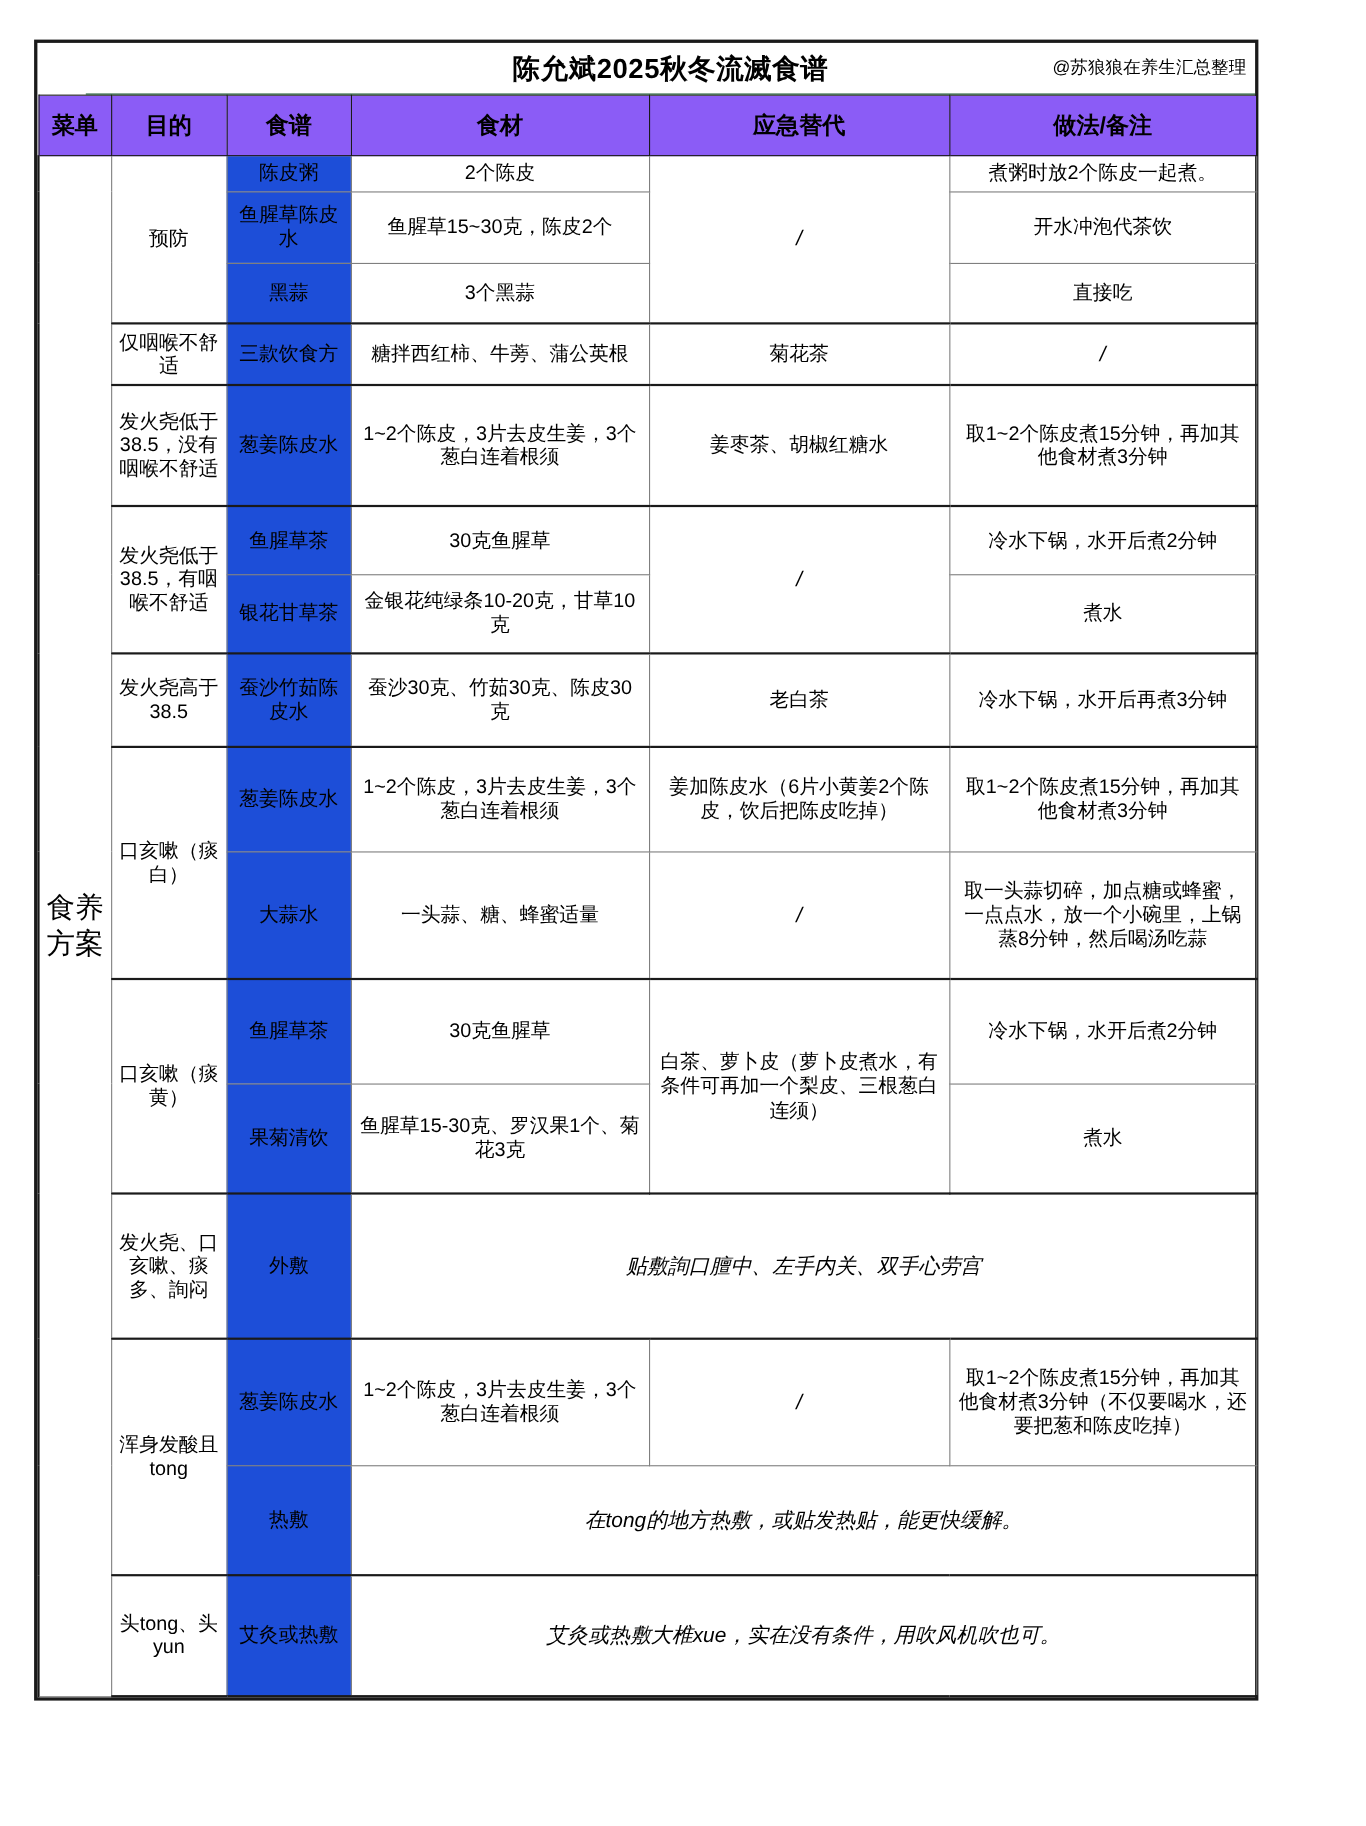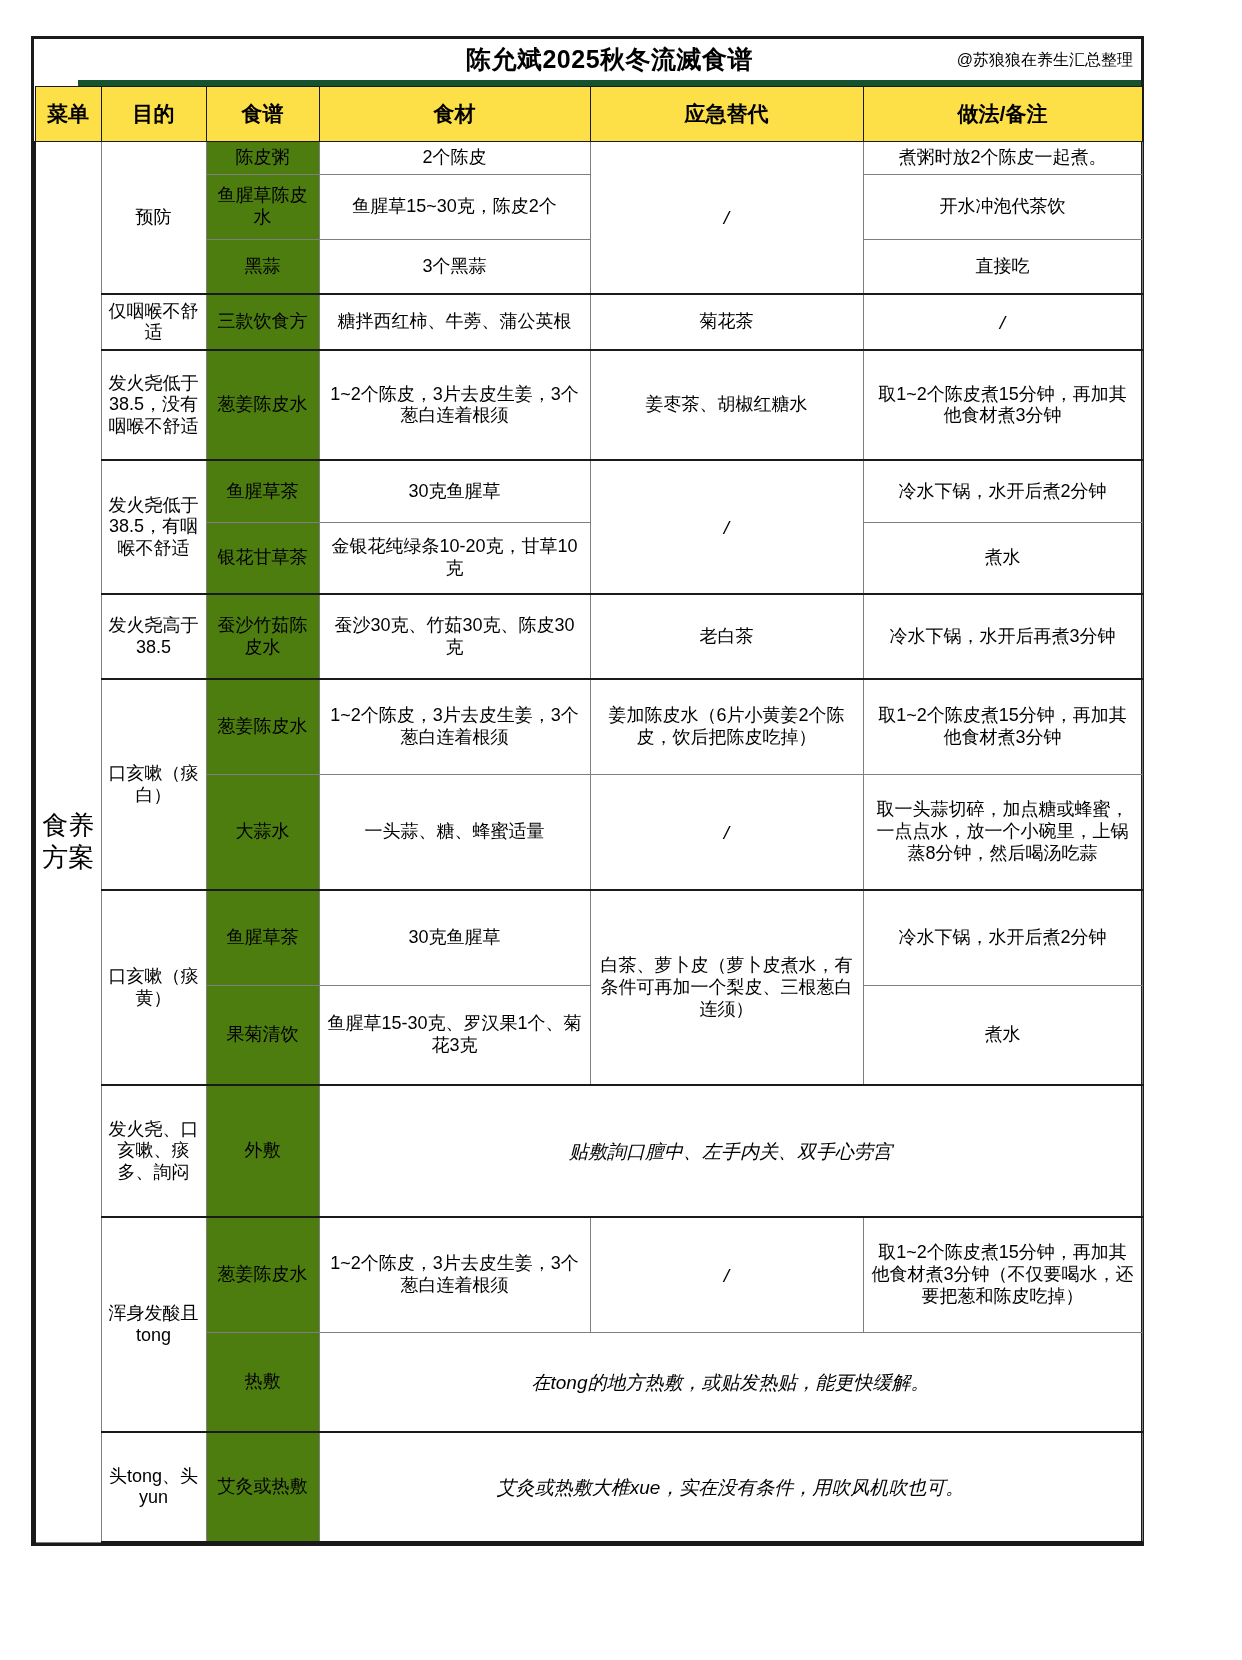--- a/index.html
+++ b/index.html
@@ -14,47 +14,47 @@
     position:absolute;
     left:31px; top:36px;
     width:1113px;
     border:3px solid #1a1a1a;
     background:#fff;
   }
   table { border-collapse:collapse; width:100%; table-layout:fixed; }
   td, th { border:1px solid #7f7f7f; padding:0; }
 
   
-  .titlebar { position:relative; height:47px; border-bottom:6px solid #14532d;margin-left:44px; }
+  .titlebar { position:relative; height:47px; border-bottom:1px solid #14532d;margin-left:44px; }
   .title-main {
     position:absolute; left:0; right:0; top:0; bottom:0;
     display:flex; align-items:center; justify-content:center;
     font-size:25px; font-weight:bold; letter-spacing:0.5px;
   }
   .title-credit {
     position:absolute; right:8px; top:50%; transform:translateY(-50%);
     font-size:16px; font-weight:normal; white-space:nowrap;
   }
 
   
   thead td {
-    background:#fde047;
+    background:#8b5cf6;
     text-align:center;
     font-size:21px;
     font-weight:bold;
     height:55px;
     border:1px solid #1a1a1a;
     vertical-align:middle;
   }
 
   
   tbody td { font-size:18px; vertical-align:middle; line-height:1.22; }
   td.ctr  { text-align:center; padding:4px 5px;margin-left:16px; }
   td.lft  { text-align:center;   padding:5px 7px; }
-  td.gray { background:#4d7c0f; text-align:center; padding:4px 4px; }
+  td.gray { background:#1d4ed8; text-align:center; padding:4px 4px; }
   td.slash{ text-align:center; font-style:italic; font-size:19px; }
   td.sect { text-align:center; font-size:26px; }
   td.wide { text-align:center; font-size:19px; padding:6px 8px;font-style:italic; }
 
   
   .thickTop  { border-top:2px solid #1a1a1a !important; }
   .thickLeft { border-left:2px solid #1a1a1a !important; }
   .thickBot  { border-bottom:2px solid #1a1a1a !important; }
 </style>
 </head>

